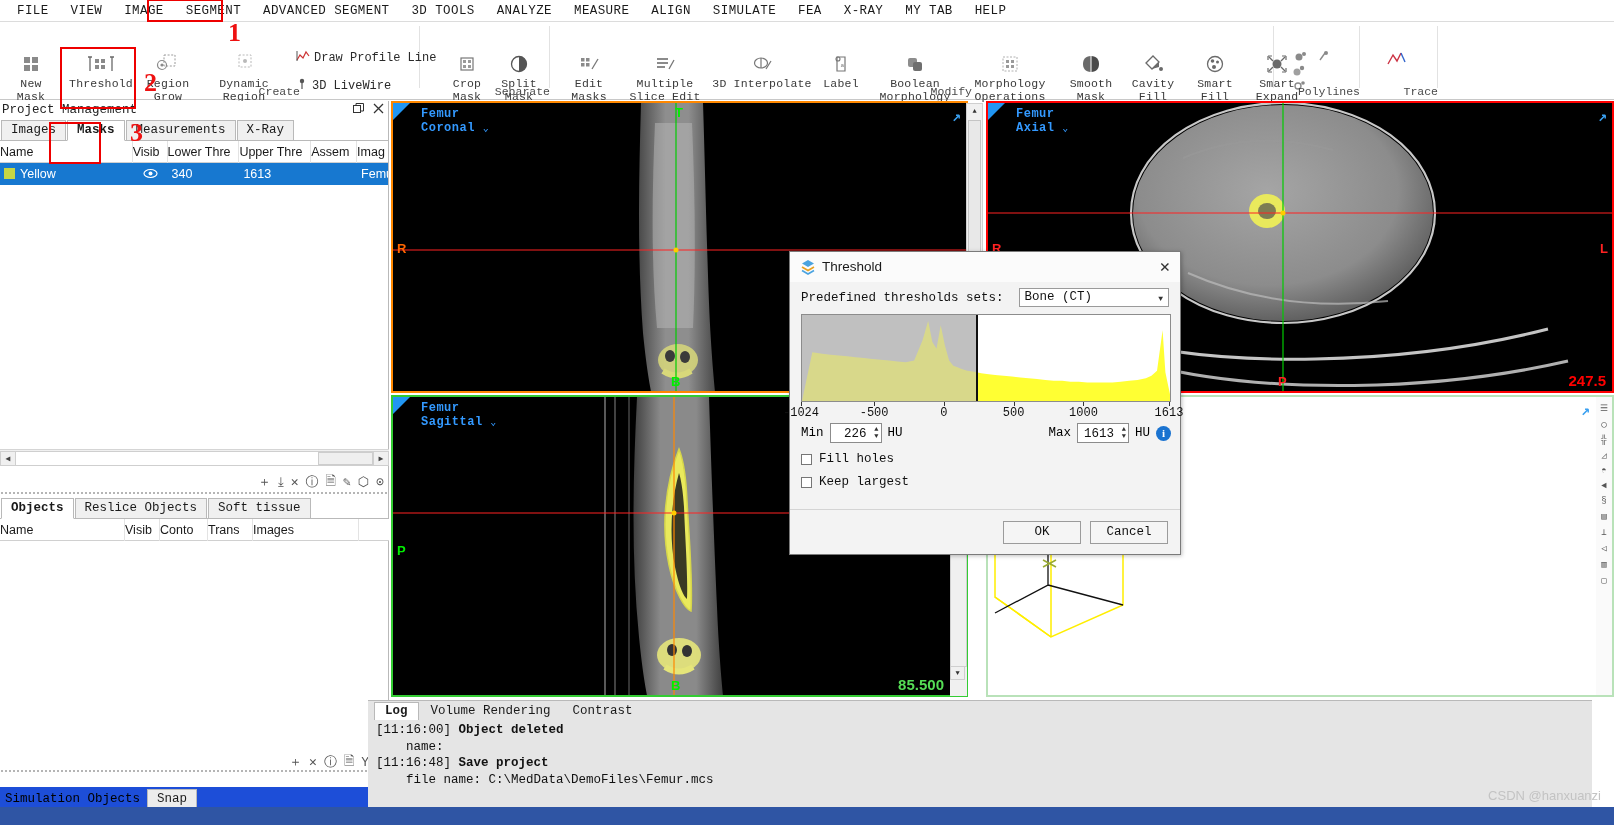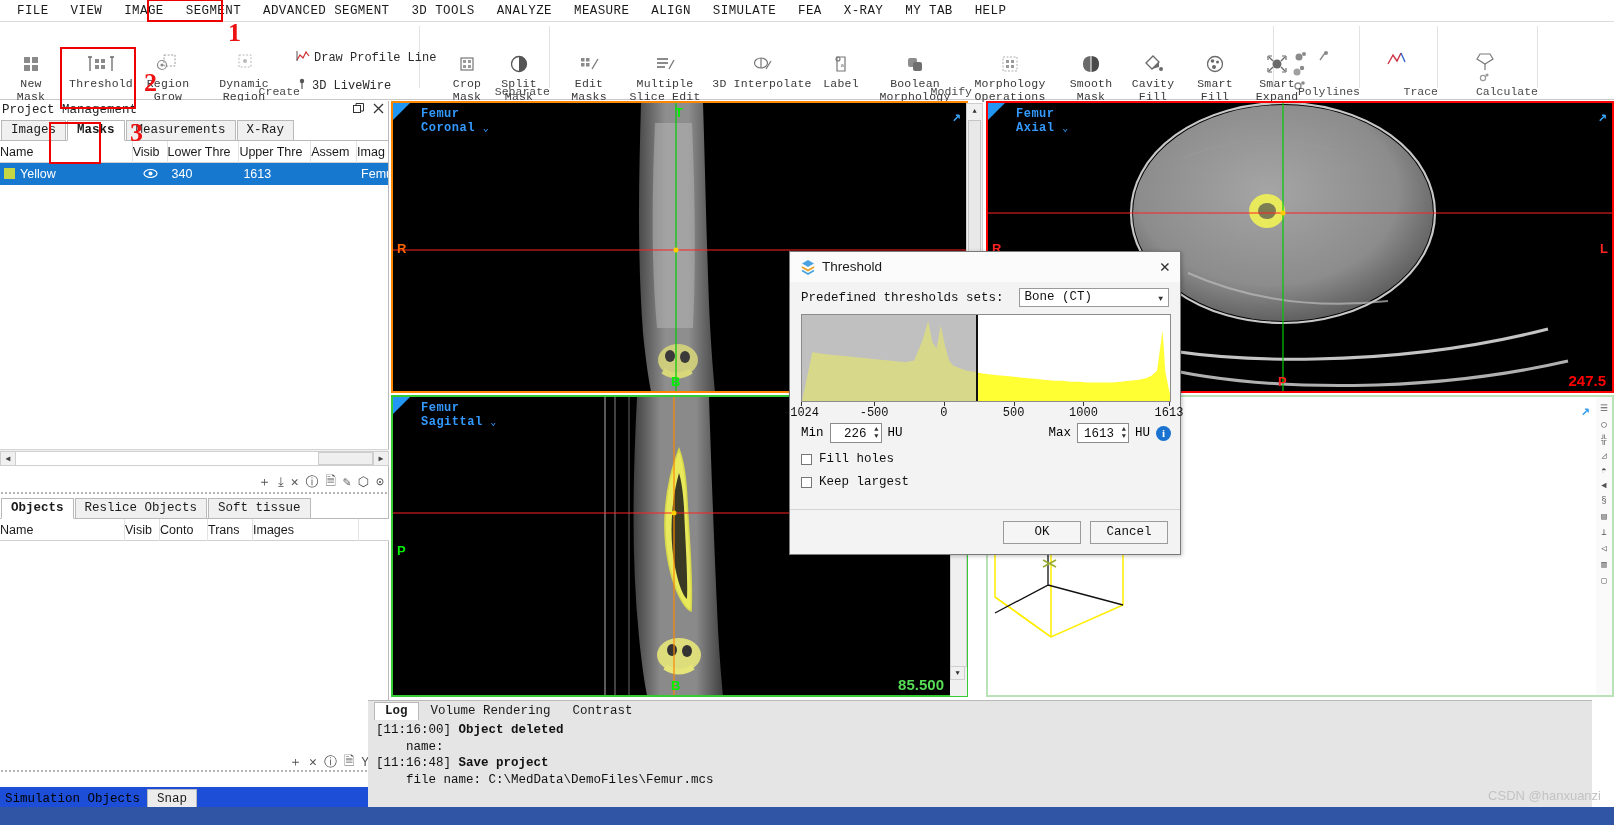--- a/index.html
+++ b/index.html
@@ -508,32 +508,20 @@
     <div class="divider"></div>
     <div style="position:absolute; left:26px; top:28px;">
       <svg width="24" height="22" viewBox="0 0 24 22">
         <path d="M2 14 L7 5 L11 11 L15 3" stroke="#cc3344" stroke-width="1.4" fill="none"></path>
         <path d="M15 3 L19 12" stroke="#3366cc" stroke-width="1.4" fill="none"></path>
       </svg>
     </div>
     <div class="grouplabel">Trace</div>
   </div>
 
-  <div class="rgroup" style="left:1438px; width:100px;">
-    <div class="divider"></div>
-    <div style="position:absolute; left:32px; top:28px;">
-      <svg width="34" height="40" viewBox="0 0 34 40">
-        <path d="M10 4 L20 4 L23 9 L15 14 L7 9 Z" fill="none" stroke="#7a7a7a" stroke-width="1.2"></path>
-        <path d="M15 14 L15 20" stroke="#7a7a7a" stroke-width="1.2"></path>
-        <circle cx="13" cy="28" r="2.6" fill="none" stroke="#9a9a9a" stroke-width="1.2"></circle>
-        <circle cx="17" cy="25" r="1.6" fill="#9a9a9a"></circle>
-      </svg>
-    </div>
-    <div class="grouplabel">Calculate</div>
-  </div>
 </div>
 
 <div class="annot" style="left:228px; top:18px; font-size:26px;">1</div>
 <div class="annot" style="left:144px; top:68px; font-size:26px;">2</div>
 <div class="annot" style="left:130px; top:118px; font-size:26px;">3</div>
 
 <div class="leftpanel">
   <div class="panel-title">
     <span>Project Management</span>
     <span class="ctrls">

